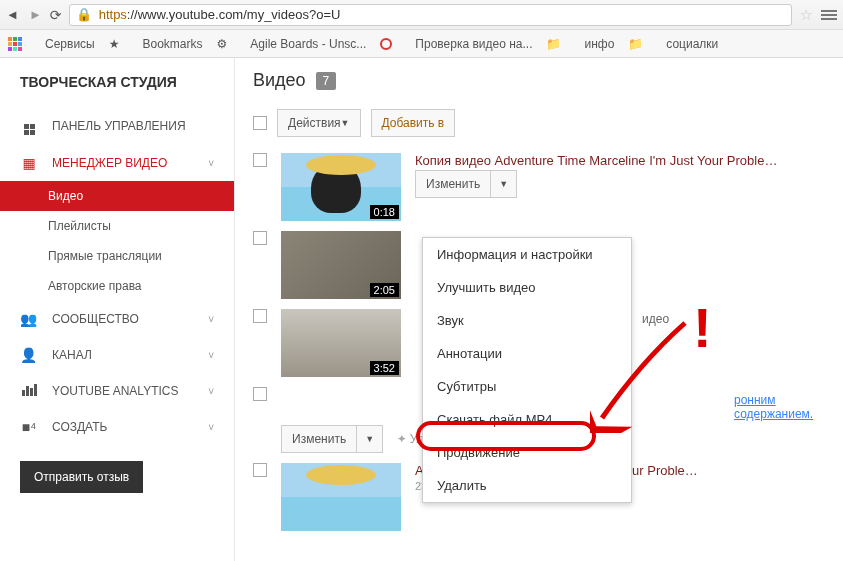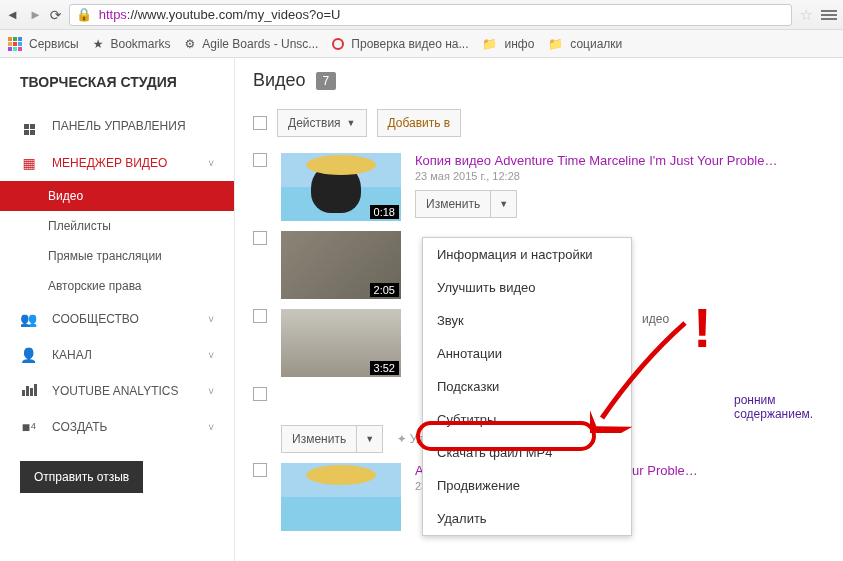--- a/index.html
+++ b/index.html
@@ -5,28 +5,28 @@
 * { margin: 0; padding: 0; box-sizing: border-box; font-family: Arial, sans-serif; }
 body { background: #fff; font-size: 13px; color: #333; width: 843px; height: 561px; overflow: hidden; position: relative; }
 
 
 .browser-bar { height: 30px; background: linear-gradient(#f7f7f7,#efefef); border-bottom: 1px solid #ddd; display: flex; align-items: center; padding: 0 6px; gap: 8px; }
 .nav-arrows { display: flex; gap: 10px; color: #999; }
 .nav-arrows span:first-child { color: #555; }
 .reload { color: #555; font-size: 14px; }
 .url-box { flex: 1; height: 22px; background: #fff; border: 1px solid #ccc; border-radius: 3px; display: flex; align-items: center; padding: 0 6px; gap: 6px; font-size: 13px; }
 .lock { color: #4caf50; }
-.url-proto { color: #a21caf; }
+.url-proto { color: #a16207; }
 .url-rest { color: #333; }
 .star { color: #ccc; font-size: 15px; }
 .menu-icon { width: 16px; display: flex; flex-direction: column; gap: 2px; }
 .menu-icon div { height: 2px; background: #777; }
 
 .bookmarks-bar { height: 28px; background: #f7f7f7; border-bottom: 1px solid #ddd; display: flex; align-items: center; padding: 0 8px; gap: 14px; font-size: 12px; color: #555; }
-.bm-item { display: flex; align-items: center; gap: 7px; }
+.bm-item { display: flex; align-items: center; gap: 23px; }
 .apps-icon { display: grid; grid-template-columns: repeat(3,4px); grid-template-rows: repeat(3,4px); gap: 1px; }
 .apps-icon div { background: #e84; }
 .apps-icon div:nth-child(2) { background: #4a4; }
 .apps-icon div:nth-child(3) { background: #48e; }
 .apps-icon div:nth-child(4) { background: #ea4; }
 .apps-icon div:nth-child(5) { background: #e44; }
 .apps-icon div:nth-child(6) { background: #4ae; }
 .apps-icon div:nth-child(7) { background: #a4e; }
 .apps-icon div:nth-child(8) { background: #4ea; }
 .apps-icon div:nth-child(9) { background: #e4a; }
@@ -48,30 +48,30 @@
 .sb-sub-item.selected { background: #cc181e; color: #fff; }
 .feedback-btn { margin: 16px 20px; background: #333; color: #fff; border: none; padding: 9px 14px; font-size: 12px; cursor: pointer; }
 
 .main { flex: 1; padding: 12px 18px; overflow: hidden; }
 .main-header { display: flex; align-items: center; gap: 10px; margin-bottom: 18px; }
 .main-header h2 { font-size: 18px; font-weight: normal; }
 .count-badge { background: #888; color: #fff; padding: 2px 7px; border-radius: 2px; font-size: 12px; }
 
 .actions-row { display: flex; align-items: center; gap: 10px; margin-bottom: 16px; }
 .cb { width: 14px; height: 14px; border: 1px solid #aaa; background: #fff; }
-.btn { border: 1px solid #ccc; background: #f8f8f8; padding: 6px 10px; font-size: 12px; color: #555; cursor: pointer; display: inline-flex; align-items: center; gap: 6px; }
+.btn { border: 1px solid #ccc; background: #f8f8f8; padding: 6px 10px; font-size: 12px; color: #555; cursor: pointer; display: inline-flex; align-items: center; }
 .btn.disabled { color: #a16207; }
 .caret { font-size: 9px; }
 
 .video-list { display: flex; flex-direction: column; gap: 10px; }
 .video-row { display: flex; align-items: flex-start; gap: 14px; }
 .thumb { width: 120px; height: 68px; background: #333; position: relative; flex-shrink: 0; }
 .thumb .dur { position: absolute; right: 2px; bottom: 2px; background: #000; color: #fff; font-size: 11px; padding: 1px 4px; }
 .video-info { flex: 1; min-width: 0; }
-.video-title { font-size: 13px; color: #a21caf; margin-bottom: 2px; white-space: nowrap; overflow: hidden; text-overflow: ellipsis; }
+.video-title { font-size: 13px; color: #7f1d1d; margin-bottom: 2px; white-space: nowrap; overflow: hidden; text-overflow: ellipsis; }
 .video-date { font-size: 11px; color: #999; margin-bottom: 8px; }
 .edit-group { display: inline-flex; }
 .edit-group .btn { border-radius: 0; }
 .edit-group .btn:first-child { border-right: none; }
 .edit-group .btn.caret-only { padding: 6px 8px; }
 .enhance-link { font-size: 12px; color: #999; margin-left: 10px; }
 .enhance-ico { color: #aaa; margin-right: 3px; }
 
 
 .thumb1 { background: linear-gradient(#a8d5f0 50%, #87ceeb 50%); }
@@ -86,21 +86,21 @@
 
 
 .dropdown { position: absolute; left: 422px; top: 237px; width: 210px; background: #fff; border: 1px solid #ccc; box-shadow: 0 2px 6px rgba(0,0,0,0.2); z-index: 10; }
 .dd-item { padding: 9px 14px; font-size: 13px; color: #333; cursor: pointer; }
 .dd-highlight { position: absolute; left: -7px; top: 183px; width: 180px; height: 30px; border: 4px solid #d00; border-radius: 18px; pointer-events: none; }
 
 
 .arrow-svg { position: absolute; left: 590px; top: 303px; z-index: 20; pointer-events: none; }
 .excl { position: absolute; left: 693px; top: 295px; font-size: 56px; font-weight: bold; color: #d00; z-index: 20; }
 
-.side-link { position: absolute; left: 734px; top: 393px; font-size: 12px; color: #4c1d95; }
+.side-link { position: absolute; left: 734px; top: 393px; font-size: 12px; color: #3b82f6; text-decoration: underline; }
 .side-text { position: absolute; left: 642px; top: 312px; font-size: 12px; color: #666; }
 
 .dashboard-icon { display:inline-grid; grid-template-columns:5px 5px; grid-template-rows:5px 5px; gap:1px; }
 .dashboard-icon span { background:#555; }
 .people-icon::before { content:"👥"; }
 .analytics-icon { display:inline-flex; align-items:flex-end; gap:1px; }
 .analytics-icon span { width:3px; background:#555; }
 .analytics-icon span:nth-child(1){height:6px}.analytics-icon span:nth-child(2){height:10px}.analytics-icon span:nth-child(3){height:8px}.analytics-icon span:nth-child(4){height:12px}
 </style>
 </head>
@@ -229,21 +229,20 @@
 
     <div class="video-list">
 
       <div class="video-row">
         <div class="cb"></div>
         <div class="thumb thumb1">
             <span class="dur">0:18</span>
           </div>
         <div class="video-info">
           <div class="video-title">Копия видео Adventure Time Marceline I'm Just Your Proble…</div>
-          <div class="video-date">23 мая 2015 г., 12:28</div>
           <div class="edit-group">
             <button class="btn">Изменить</button>
             <button class="btn caret-only">
                 <span class="caret">▼</span>
               </button>
           </div>
         </div>
       </div>
 
       <div class="video-row">
@@ -285,21 +284,20 @@
       </div>
     </div>
   </div>
 </div>
 
 <div class="dropdown">
   <div class="dd-item">Информация и настройки</div>
   <div class="dd-item">Улучшить видео</div>
   <div class="dd-item">Звук</div>
   <div class="dd-item">Аннотации</div>
-  <div class="dd-item">Подсказки</div>
   <div class="dd-item">Субтитры</div>
   <div class="dd-item">Скачать файл MP4</div>
   <div class="dd-item">Продвижение</div>
   <div class="dd-item">Удалить</div>
   <div class="dd-highlight"></div>
 </div>
 
 <svg class="arrow-svg" width="110" height="130">
   <defs>
       <marker id="ah" markerWidth="12" markerHeight="12" refX="2" refY="6" orient="auto">

